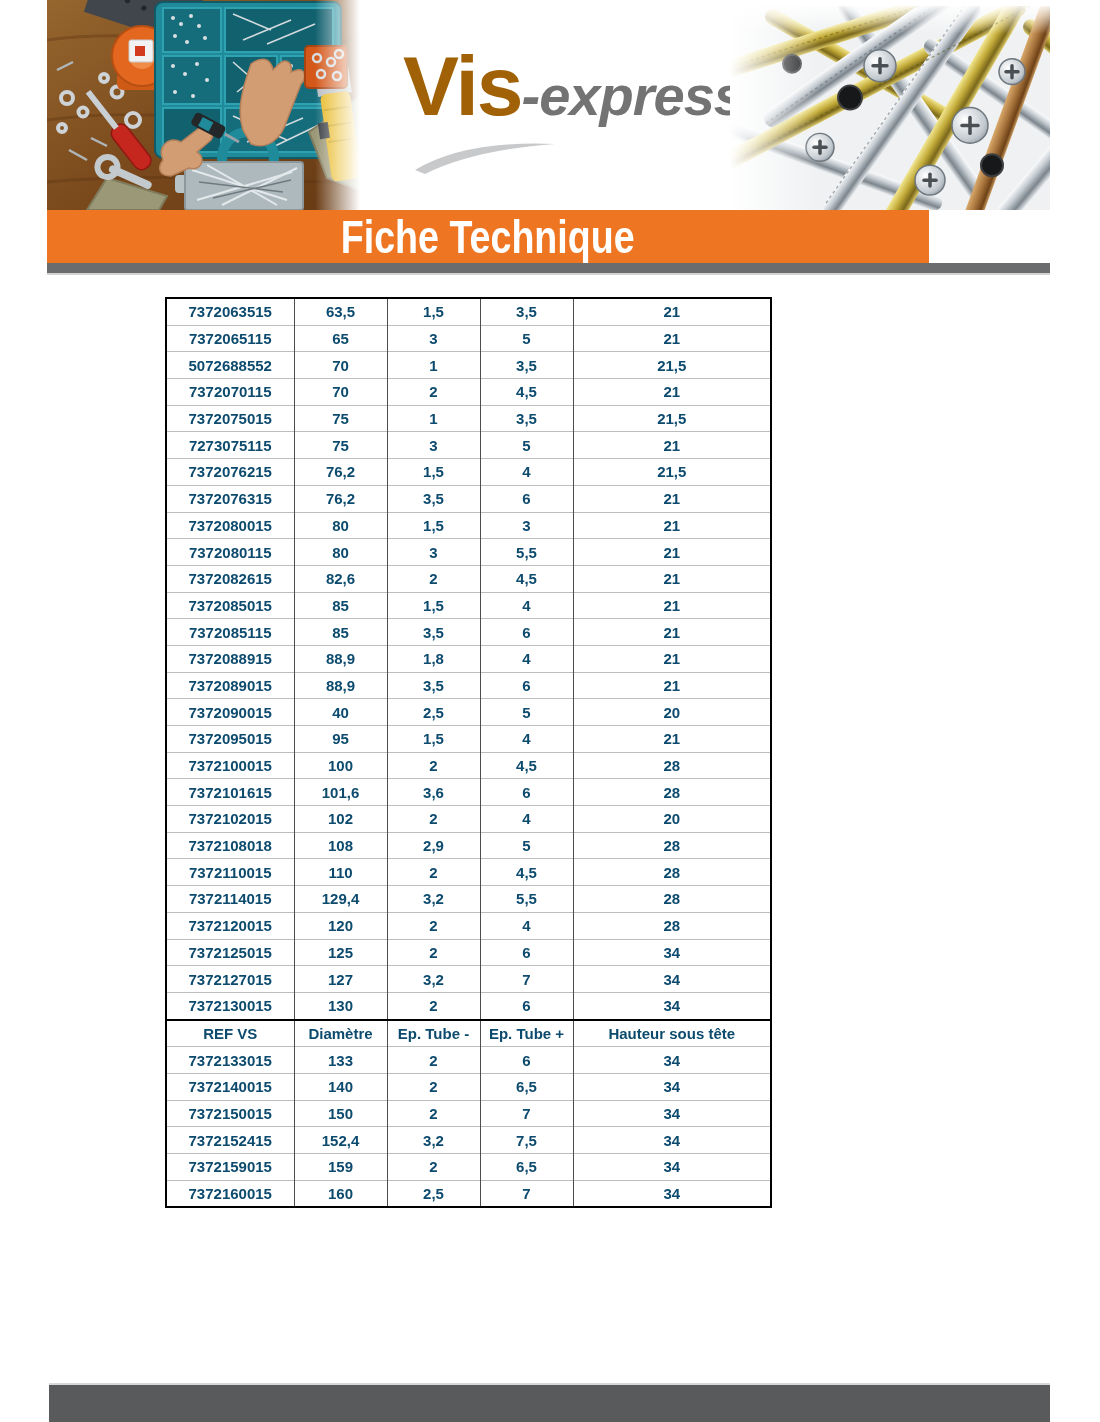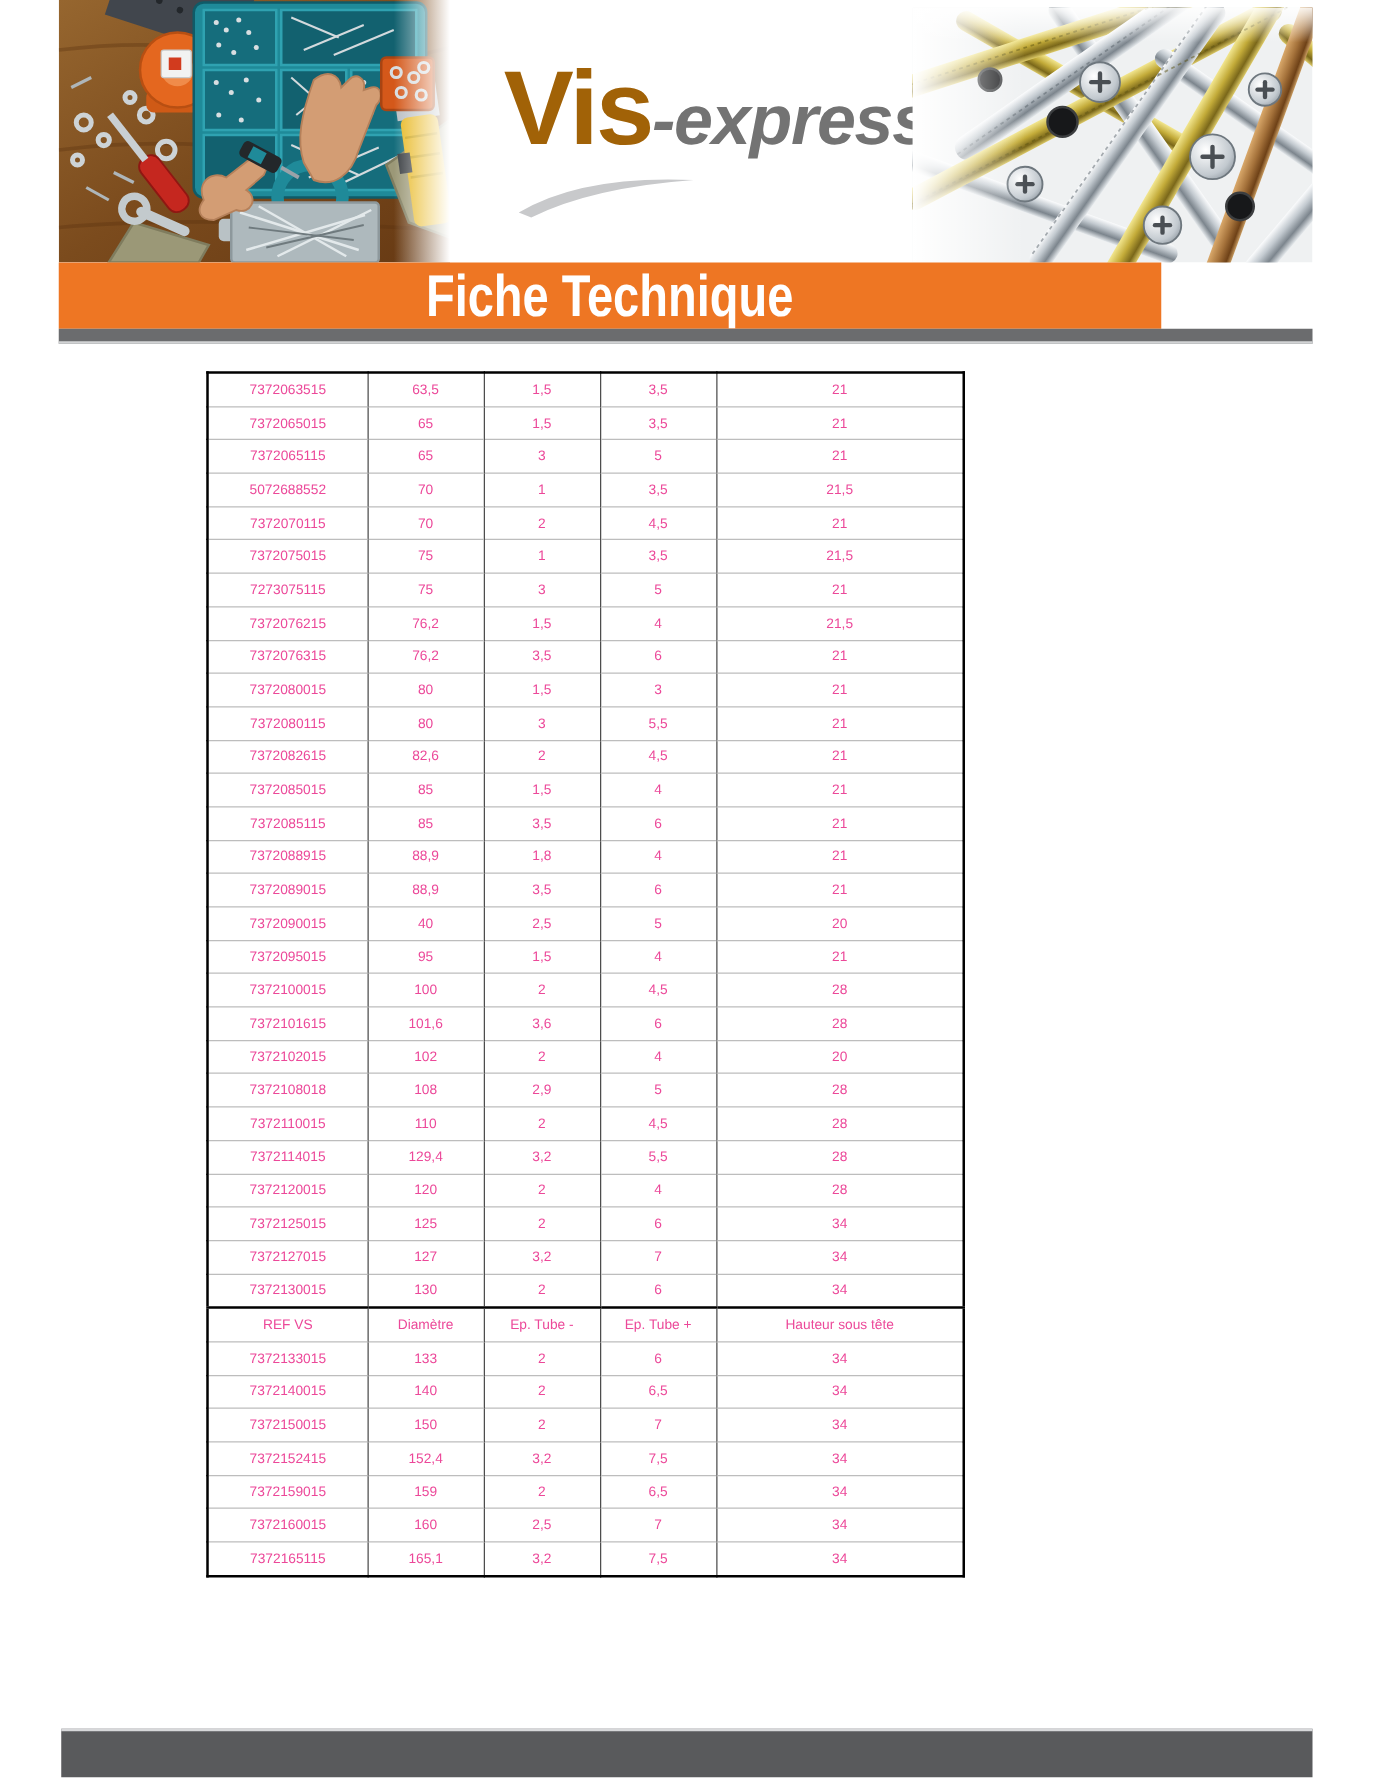--- a/index.html
+++ b/index.html
@@ -17,21 +17,21 @@
 
   .banner{position:absolute;left:47px;top:210px;width:882px;height:53px;background:#ee7623;
           text-align:center;line-height:53px;}
   .banner-text{display:inline-block;transform:scaleX(0.8);transform-origin:center;
                font-size:47px;font-weight:bold;color:#ffffff;}
   .banner-underline{position:absolute;left:47px;top:263px;width:1003px;height:10px;
                     background:#6b6c6e;border-bottom:2px solid #d2d3d5;}
 
   
   .spec-table{position:absolute;left:165px;top:297px;width:605px;border-collapse:collapse;
-              table-layout:fixed;border:2px solid #000;font-weight:normal;font-size:11px;color:#ec4899;}
+              table-layout:fixed;border:2px solid #000;font-weight:bold;font-size:15px;color:#0c4a6e;}
   .spec-table td{height:25.7px;text-align:center;vertical-align:middle;padding:0;
                  border-left:1px solid #4d4d4d;border-top:1px solid #bdbdbd;
                  overflow:hidden;white-space:nowrap;}
   .spec-table td:first-child{border-left:none;}
   .spec-table tr:first-child td{border-top:none;}
   .spec-table tr.header-row td{border-top:2px solid #000;}
 
   
   .footer-bar{position:absolute;left:49px;top:1383px;width:1001px;height:39px;background:#595a5c;
               border-top:2px solid #d7d8da;}
@@ -327,27 +327,20 @@
     </colgroup>
     <tbody>
         <tr>
           <td>7372063515</td>
           <td>63,5</td>
           <td>1,5</td>
           <td>3,5</td>
           <td>21</td>
         </tr>
         <tr>
-          <td>7372065015</td>
-          <td>65</td>
-          <td>1,5</td>
-          <td>3,5</td>
-          <td>21</td>
-        </tr>
-        <tr>
           <td>7372065115</td>
           <td>65</td>
           <td>3</td>
           <td>5</td>
           <td>21</td>
         </tr>
         <tr>
           <td>5072688552</td>
           <td>70</td>
           <td>1</td>
@@ -564,24 +557,17 @@
           <td>6,5</td>
           <td>34</td>
         </tr>
         <tr>
           <td>7372160015</td>
           <td>160</td>
           <td>2,5</td>
           <td>7</td>
           <td>34</td>
         </tr>
-        <tr>
-          <td>7372165115</td>
-          <td>165,1</td>
-          <td>3,2</td>
-          <td>7,5</td>
-          <td>34</td>
-        </tr>
       </tbody>
   </table>
 
   <div class="footer-bar"></div>
 </div>
 
 </body></html>

